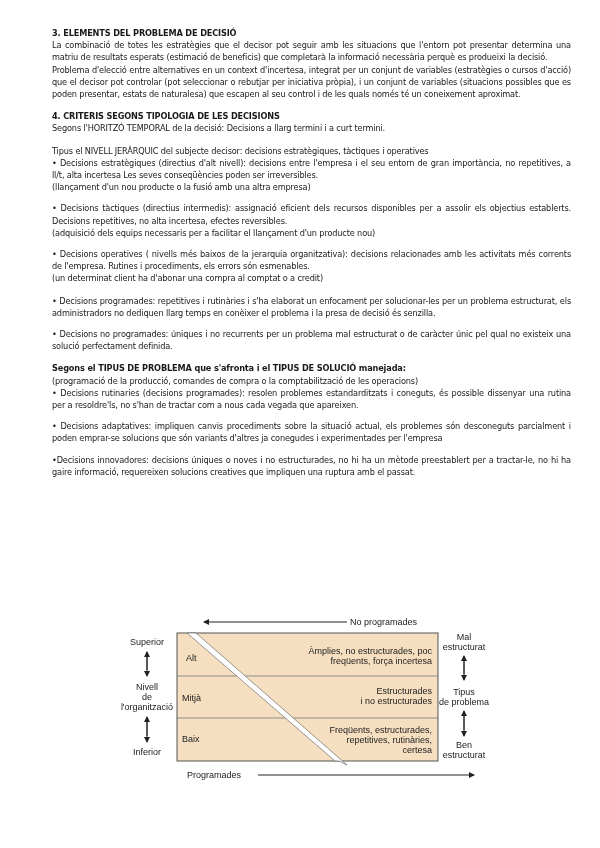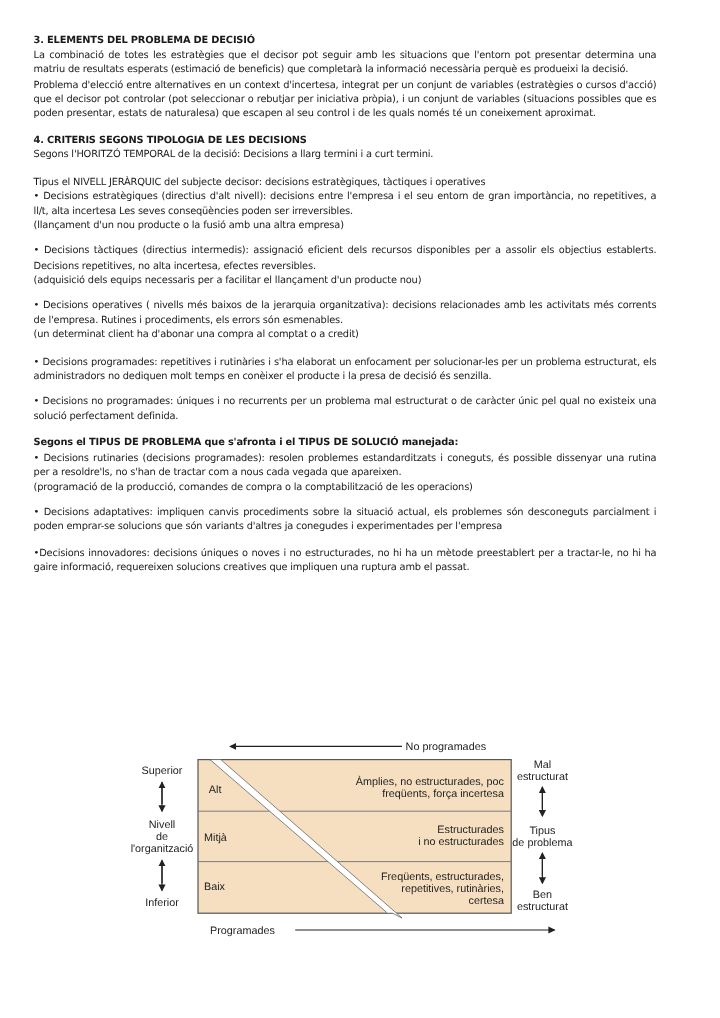--- a/index.html
+++ b/index.html
@@ -1,24 +1,24 @@
 <!DOCTYPE html>
 <html><head>
 <meta charset="utf-8">
 <style>
   html, body { margin: 0; padding: 0; background: #ffffff; }
   body { width: 600px; height: 848px; position: relative; overflow: hidden;
          font-family: "DejaVu Sans", "Liberation Sans", sans-serif; color: #1a1a1a; }
-  .page { position: absolute; left: 28px; top: 27px; width: 519px; font-size: 8.2px; line-height: 12.2px; letter-spacing: -0.15px; }
+  .page { position: absolute; left: 52px; top: 27px; width: 519px; font-size: 8.2px; line-height: 12.2px; letter-spacing: -0.15px; }
   .page p { margin: 0; text-align: justify; }
   .h { font-weight: bold; }
   .gap { height: 10px; }
   .gap-s { height: 9px; }
   .b { font-weight: normal; }
-  .diagram { position: absolute; left: 80px; top: 600px; width: 460px; height: 190px; }
+  .diagram { position: absolute; left: 92px; top: 600px; width: 460px; height: 190px; }
   .diagram svg { width: 460px; height: 190px; display: block; }
   .dtext { font-family: "Liberation Sans", "DejaVu Sans", sans-serif; font-size: 9px; fill: #222; }
 </style>
 </head>
 <body>
 
 <div class="page">
   <p class="h">3. ELEMENTS DEL PROBLEMA DE DECISIÓ</p>
   <p>La combinació de totes les estratègies que el decisor pot seguir amb les situacions que l'entorn pot presentar determina una matriu de resultats esperats (estimació de beneficis) que completarà la informació necessària perquè es produeixi la decisió.</p>
   <p>Problema d'elecció entre alternatives en un context d'incertesa, integrat per un conjunt de variables (estratègies o cursos d'acció) que el decisor pot controlar (pot seleccionar o rebutjar per iniciativa pròpia), i un conjunt de variables (situacions possibles que es poden presentar, estats de naturalesa) que escapen al seu control i de les quals només té un coneixement aproximat.</p>
@@ -32,28 +32,28 @@
   <p>• Decisions estratègiques (directius d'alt nivell): decisions entre l'empresa i el seu entorn de gran importància, no repetitives, a ll/t,  alta incertesa Les seves conseqüències poden ser irreversibles.</p>
   <p>(llançament d'un nou producte o la fusió amb una altra empresa)</p>
   <div class="gap-s"></div>
   <p>• Decisions tàctiques (directius intermedis): assignació eficient dels recursos disponibles per a assolir els objectius establerts. Decisions repetitives, no alta incertesa, efectes reversibles.</p>
   <p>(adquisició dels equips necessaris per a facilitar el llançament d'un producte nou)</p>
   <div class="gap-s"></div>
   <p>• Decisions operatives ( nivells més baixos de la jerarquia organitzativa): decisions relacionades amb les activitats més corrents de l'empresa. Rutines i procediments, els errors són esmenables.</p>
   <p>(un determinat client ha d'abonar una compra al comptat o a credit)</p>
   <div class="gap"></div>
 
-  <p>• Decisions programades: repetitives i rutinàries i s'ha elaborat un enfocament per solucionar-les per un problema estructurat, els administradors no dediquen molt temps en conèixer el producte i la presa de decisió és senzilla.</p>
+  <p>• Decisions programades: repetitives i rutinàries i s'ha elaborat un enfocament per solucionar-les per un problema estructurat, els administradors no dediquen llarg temps en conèixer el problema i la presa de decisió és senzilla.</p>
   <div class="gap-s"></div>
   <p>• Decisions no programades: úniques i no recurrents per un problema mal estructurat o de caràcter únic pel qual no existeix una solució perfectament definida.</p>
   <div class="gap"></div>
 
   <p class="h">Segons el TIPUS DE PROBLEMA que s'afronta i el TIPUS DE SOLUCIÓ manejada:</p>
+  <p>(programació de la producció, comandes de compra o la comptabilització de les operacions)</p>
   <p>• Decisions rutinaries (decisions programades):  resolen problemes estandarditzats i  coneguts, és possible dissenyar una rutina per a resoldre'ls, no s'han de tractar com a nous cada vegada que apareixen.</p>
-  <p>(programació de la producció, comandes de compra o la comptabilització de les operacions)</p>
   <div class="gap-s"></div>
   <p>• Decisions adaptatives:  impliquen canvis procediments sobre la situació actual, els problemes són desconeguts parcialment i poden emprar-se solucions que són variants d'altres ja conegudes i experimentades per l'empresa</p>
   <div class="gap-s"></div>
   <p>•Decisions innovadores: decisions úniques o noves i no estructurades, no hi ha un mètode preestablert per a tractar-le, no hi ha gaire informació, requereixen solucions creatives que impliquen una ruptura amb el passat.</p>
 </div>
 
 <div class="diagram">
   <svg viewBox="0 0 460 190" xmlns="http://www.w3.org/2000/svg">
     <defs>
       <marker id="ah" markerWidth="6" markerHeight="6" refX="5" refY="3" orient="auto">

